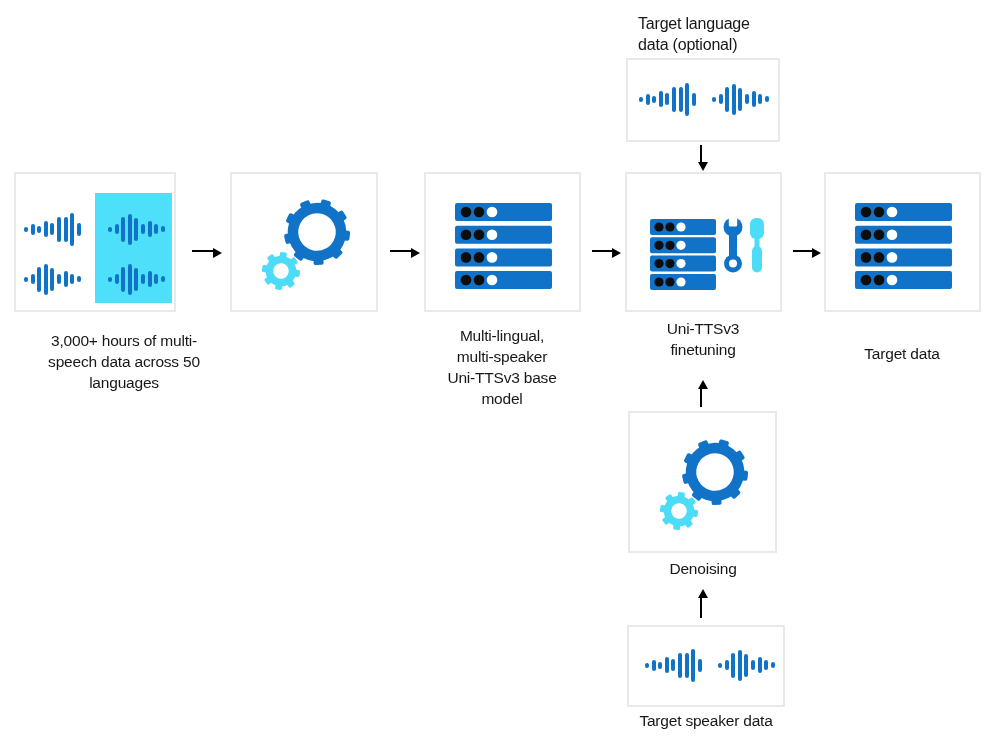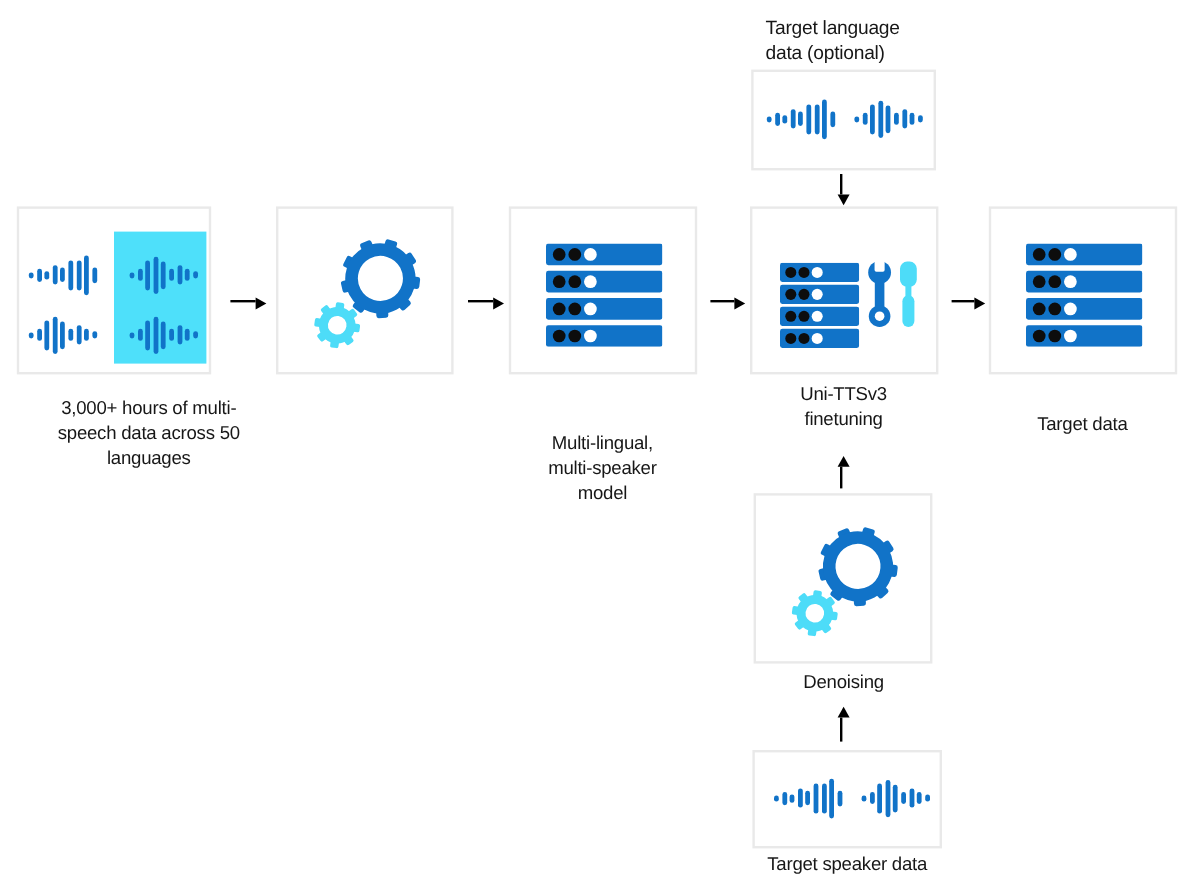--- a/index.html
+++ b/index.html
@@ -288,23 +288,24 @@
       </div>
   </div>
 
   <div class="cap" style="left:4px;top:330px;width:240px;">
     <div>3,000+ hours of multi-</div>
     <div>speech data across 50</div>
     <div>languages</div>
   </div>
 
 
-  <div class="cap" style="left:412px;top:359px;width:180px;">
+  <div class="cap" style="left:412px;top:325px;width:180px;">
     <div>Multi-lingual,</div>
     <div>multi-speaker</div>
+    <div>Uni-TTSv3 base</div>
     <div>model</div>
   </div>
 
   <div class="cap" style="left:613px;top:318px;width:180px;">
     <div>Uni-TTSv3</div>
     <div>finetuning</div>
   </div>
 
   <div class="cap" style="left:812px;top:343px;width:180px;">
     <div>Target data</div>

